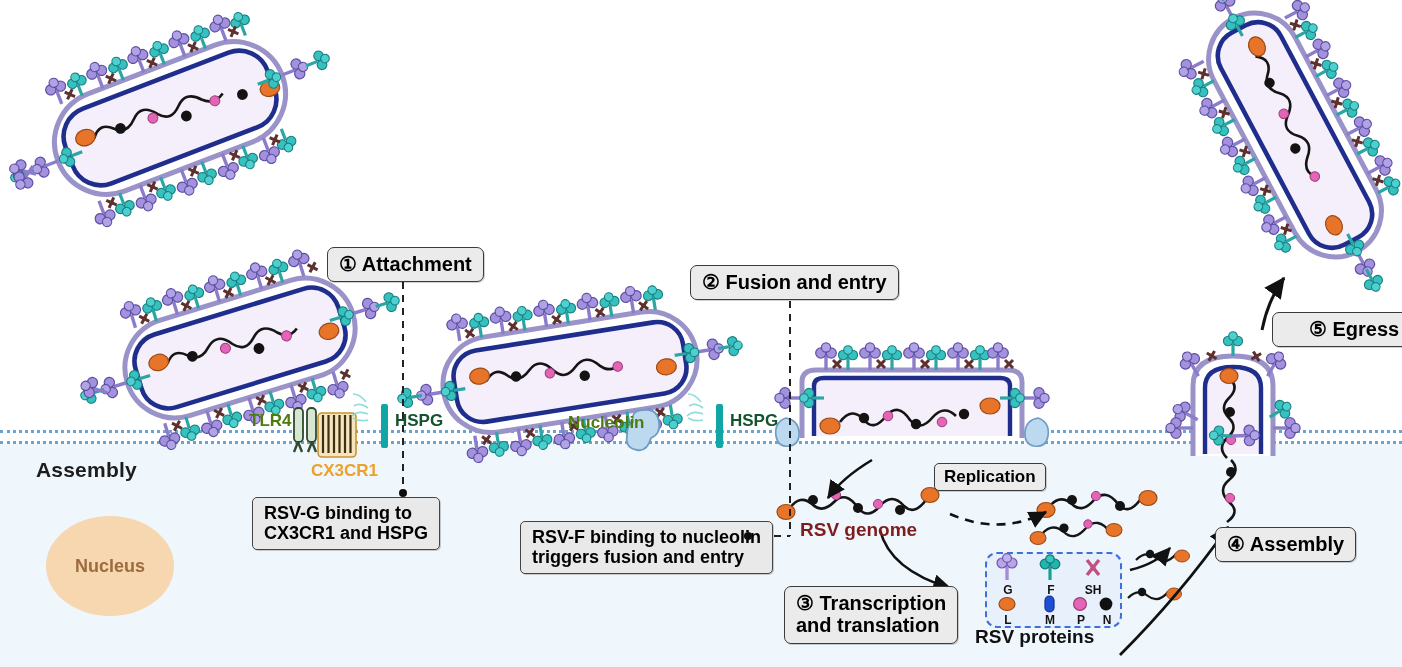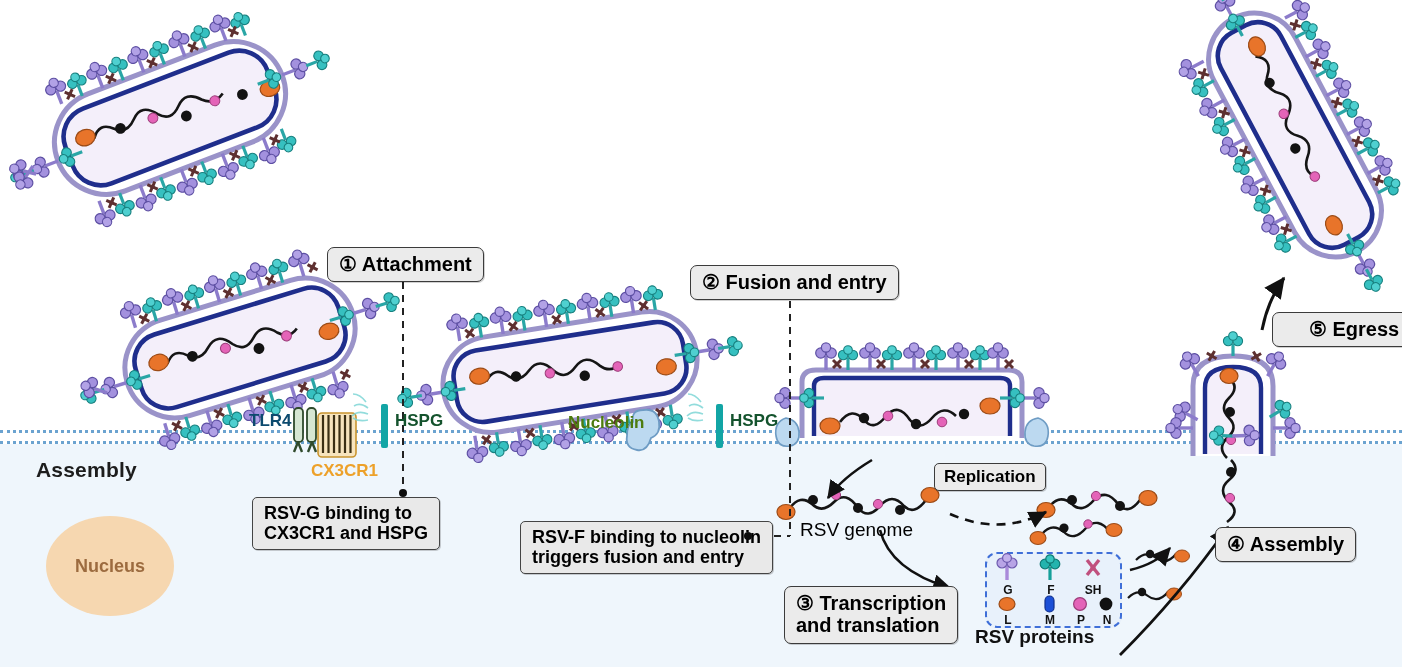--- a/index.html
+++ b/index.html
@@ -28,26 +28,26 @@
   
   .callout{position:absolute;background:#ebebeb;border:1.6px solid #3b3b3b;border-radius:7px;
      padding:5px 11px 6px 11px;font-size:20px;font-weight:bold;color:#000;white-space:pre;
      line-height:1.12;box-shadow:1px 1px 0 rgba(0,0,0,.18);}
   .callout.note{background:#e9e9e9;border:1.4px solid #444;font-weight:bold;font-size:18px;border-radius:5px;}
   .callout.plain{background:#ececec;border:1.4px solid #3b3b3b;border-radius:5px;font-size:17px;padding:3px 9px 4px 9px;}
   .dot{position:absolute;width:8px;height:8px;border-radius:50%;background:#0d0d0d;}
 
   
   .rlabel{position:absolute;font-size:17px;font-weight:bold;}
-  .rlabel.tlr4{color:#0c4a6e;}
+  .rlabel.tlr4{color:#4d7c0f;}
   .rlabel.cx3cr1{color:#eda12a;}
   .rlabel.hspg{color:#14532d;}
   .rlabel.nucleolin{color:#4d7c0f;}
 
-  .genome-label{position:absolute;font-size:19px;font-weight:normal;color:#000000;}
+  .genome-label{position:absolute;font-size:19px;font-weight:bold;color:#7f1d1d;}
   .proteins-label{position:absolute;font-size:19px;font-weight:bold;color:#111;}
 
   .legendbox{position:absolute;border:2.2px dashed #3f6fd8;border-radius:12px;background:#e8f1fb;}
   .leg-t{position:absolute;font-size:12px;font-weight:bold;color:#111;text-align:center;}
 
   svg{position:absolute;left:0;top:0;overflow:visible;}
   .nosel{user-select:none;}
 </style>
 </head>
 <body>

